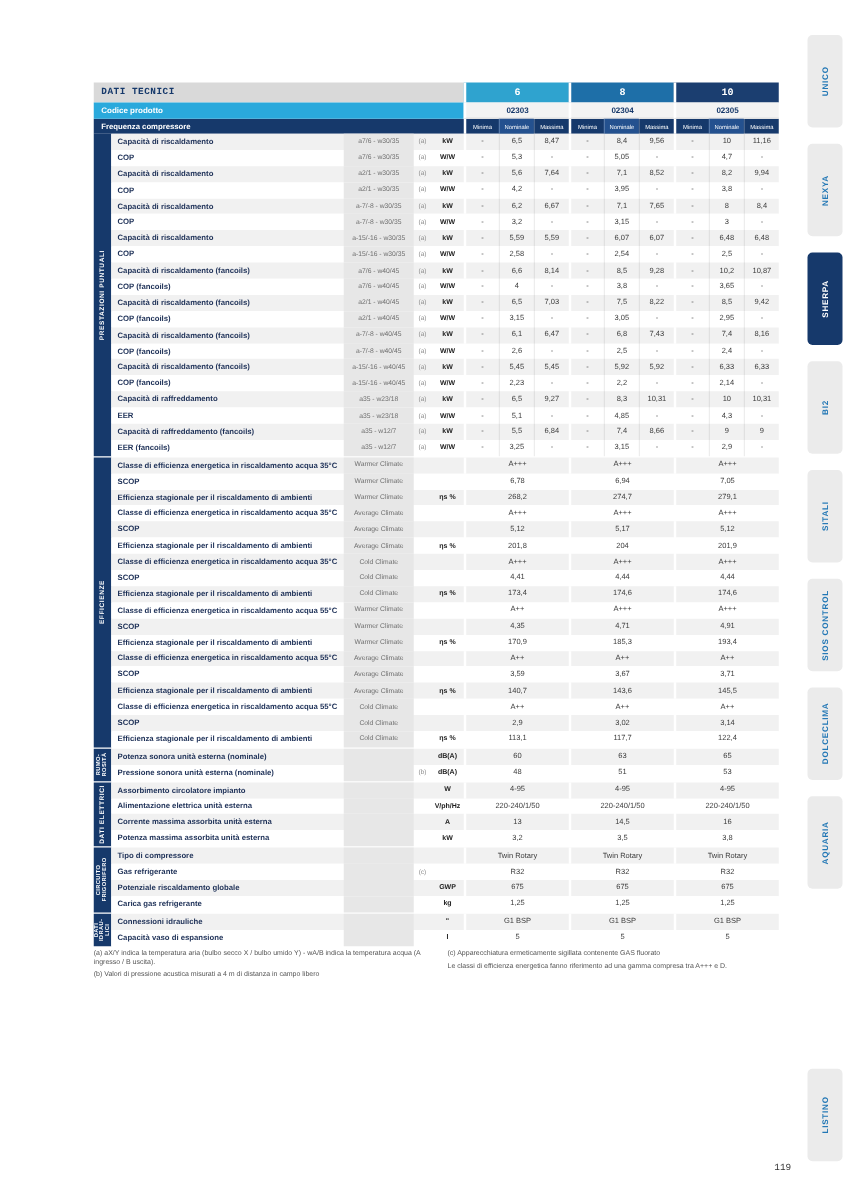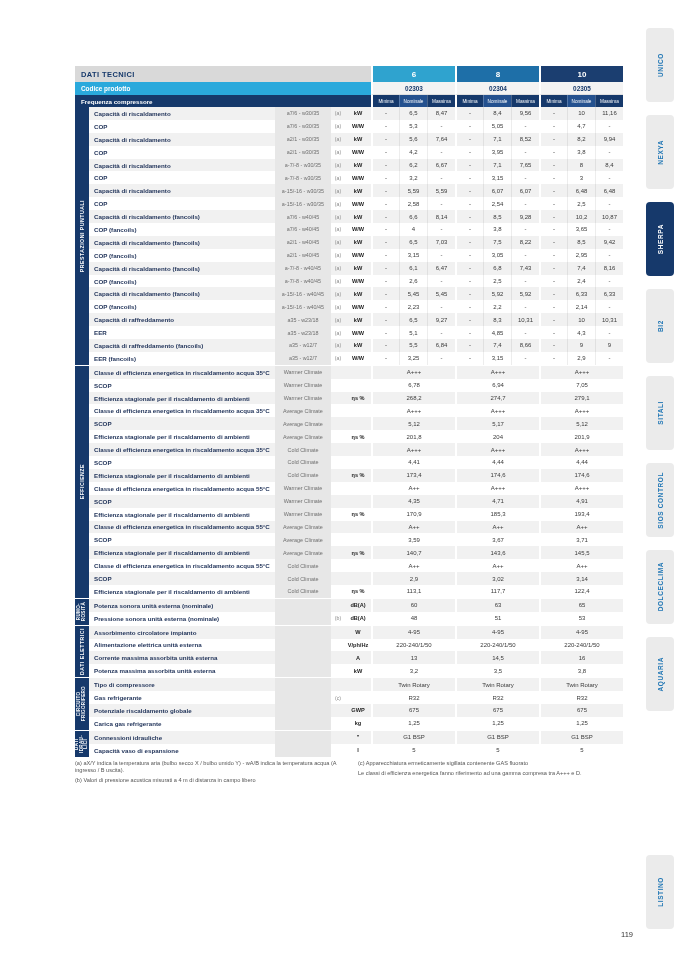--- a/index.html
+++ b/index.html
@@ -12,21 +12,21 @@
     color:#222;
   }
   :root{
     --navy:#16396B;
     --cyan:#2AA9DC;
     --titlebar:#D9D9D9;
   }
   .content { position:absolute; left:75px; top:66px; width:548px; }
 
   
-  .thead-title { display:flex; height:16px; }
+  .thead-title { display:flex; height:16px;font-family:Liberation Mono, monospace; }
   .title-bar {
     width:296px; background:var(--titlebar); color:var(--navy);
     font-weight:bold; font-size:7.5px; letter-spacing:0.4px;
     display:flex; align-items:center; padding-left:6px;
   }
   .prod-cell {
     width:84px; color:#fff; font-weight:bold; font-size:8px;
     display:flex; align-items:center; justify-content:center;
     border-left:2px solid #fff;
   }
@@ -92,21 +92,21 @@
   .footnotes {
     position:absolute; left:75px; top:760px; width:548px;
     display:flex; gap:18px;
   }
   .fn-col { flex:1; }
   .fn { font-size:5.6px; line-height:6.8px; color:#555; margin-bottom:3px; }
 
   
   .page-num {
     position:absolute; right:45px; bottom:20px;
-    font-size:7.5px; color:#333;
+    font-size:7.5px; color:#333;font-family:Liberation Mono, monospace;
   }
 
   
   .sidebar {
     position:absolute; right:4px; top:28px; bottom:30px; width:28px;
     display:flex; flex-direction:column; gap:13px;
   }
   .tab {
     flex:none; height:74px; width:28px; border-radius:4px; background:#EBEBEB;
     display:flex; align-items:center; justify-content:center; cursor:pointer;

